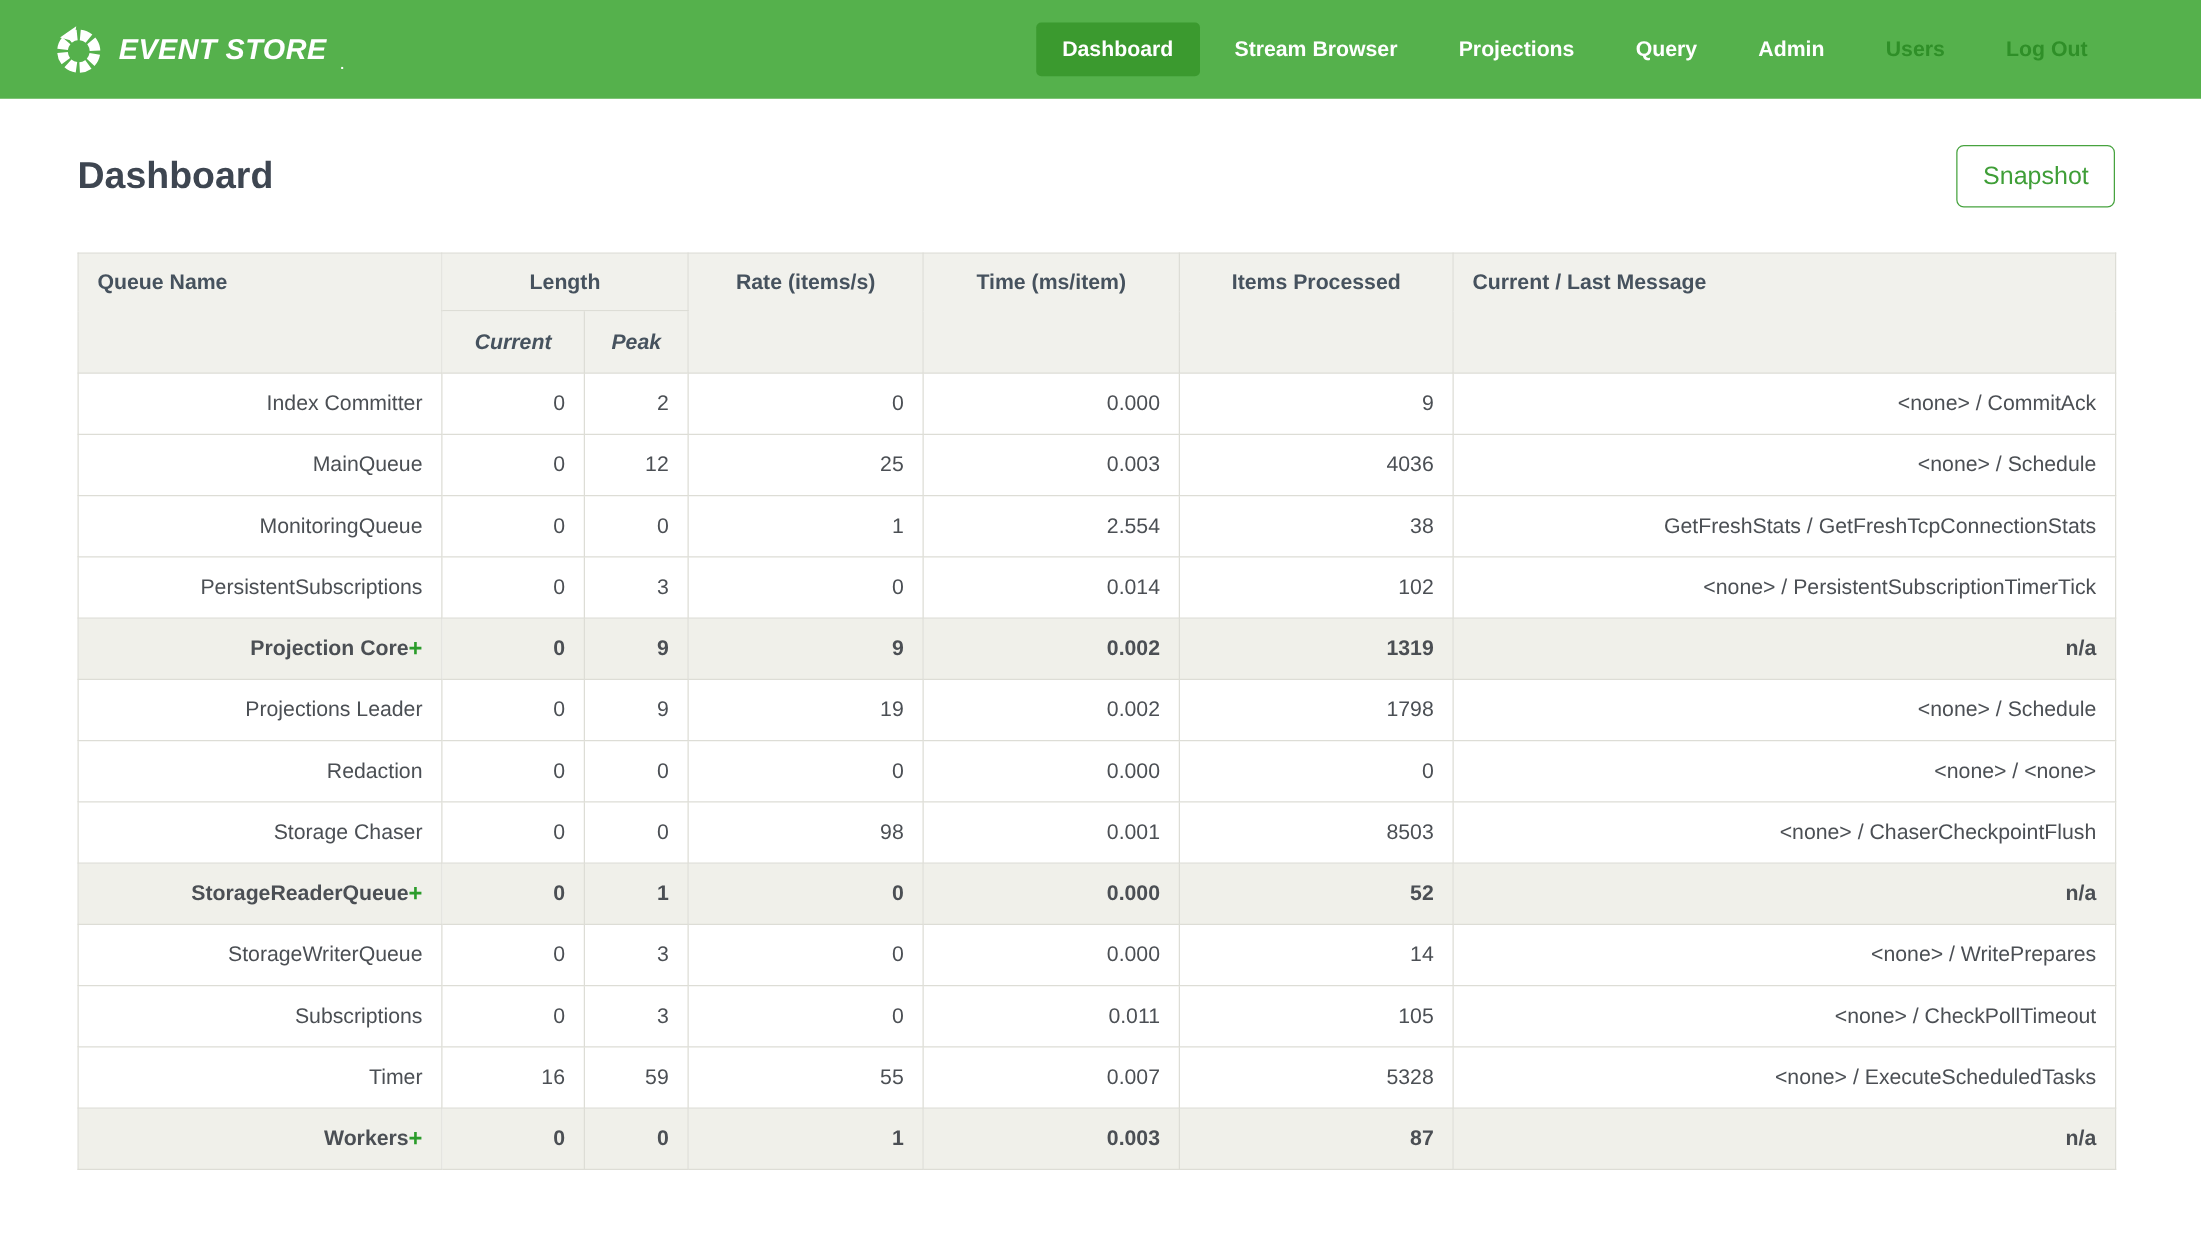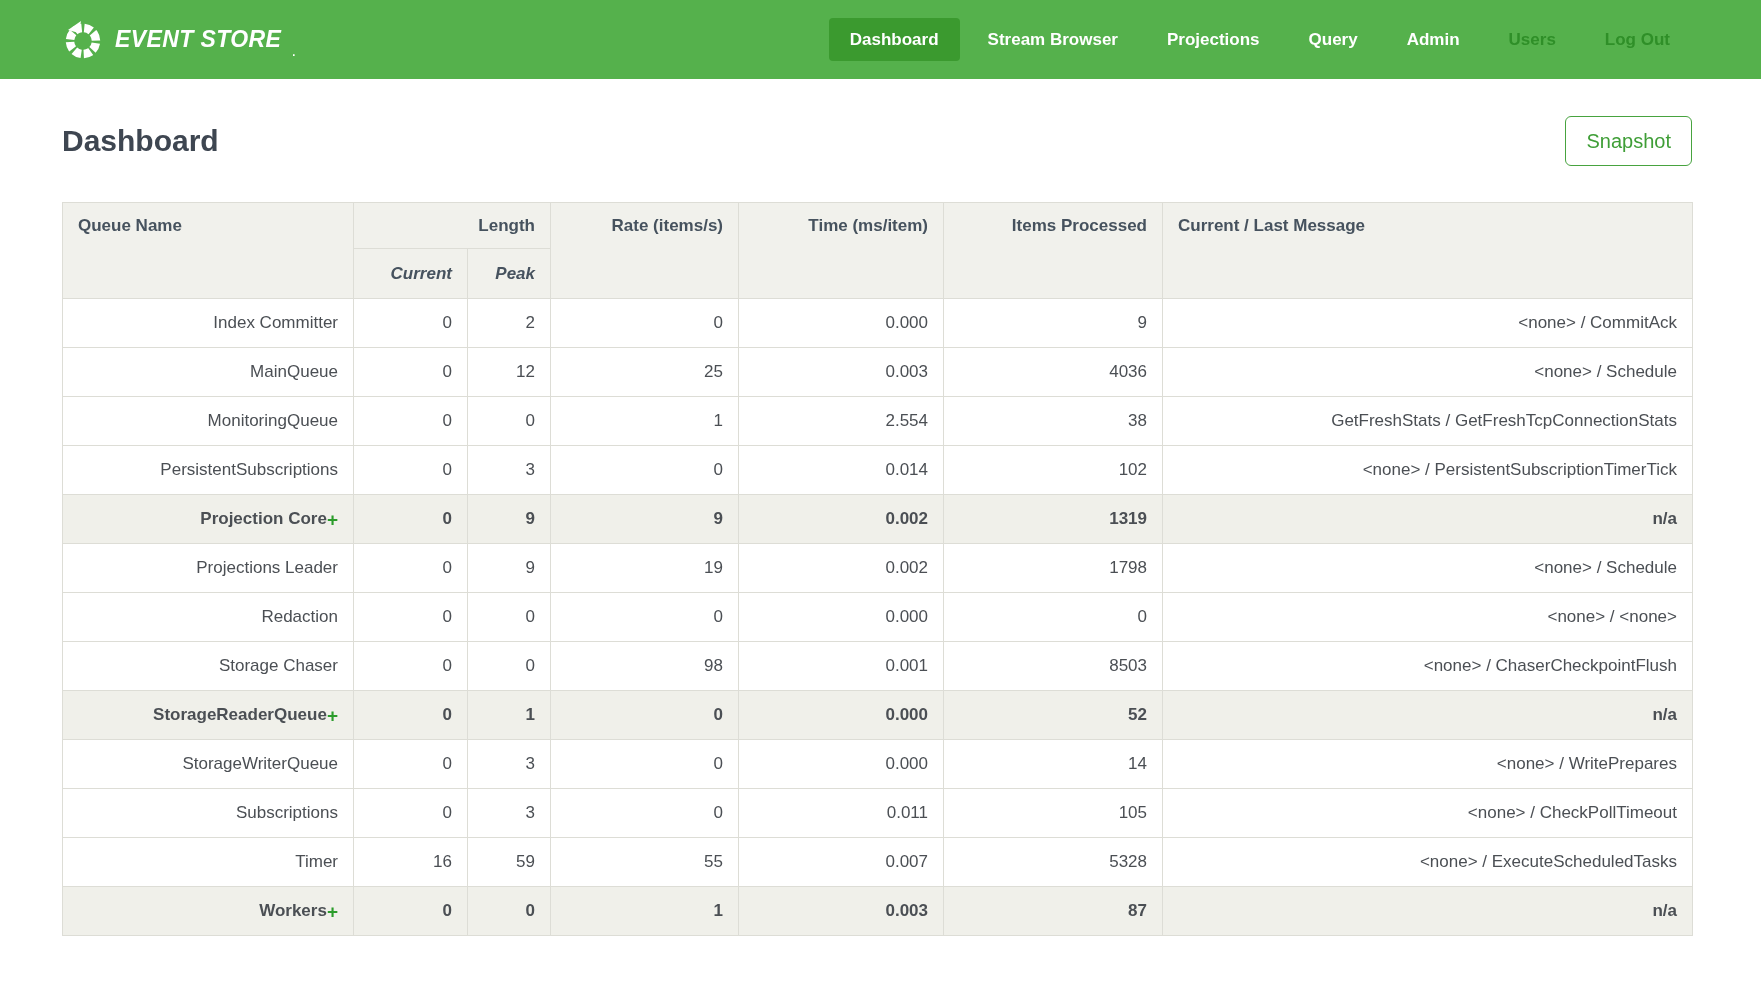--- a/index.html
+++ b/index.html
@@ -11,21 +11,21 @@
     font-family: "Liberation Sans", sans-serif;
     overflow: hidden;
   }
 
   
   .navbar {
     height: 79px;
     background: #55b14c;
     display: flex;
     align-items: center;
-    padding: 0 70px 0 62px;
+    padding: 0 70px 0 42px;
   }
   .brand { display: flex; align-items: center; gap: 11px; }
   .brand-text {
     color: #ffffff;
     font-size: 23px;
     font-weight: bold;
     font-style: italic;
     letter-spacing: 0.4px;
     white-space: nowrap;
   }
@@ -89,21 +89,21 @@
   .queues th, .queues td {
     border: 1px solid #ddddd6;
     padding: 0 15px;
     overflow: hidden;
     white-space: nowrap;
   }
   .queues thead th {
     background: #f1f1ec;
     color: #46525e;
     font-weight: bold;
-    text-align: right;
+    text-align: center;
   }
   .queues thead tr.hrow1 { height: 46px; }
   .queues thead tr.hrow2 { height: 50px; }
   .queues thead th.span2 { vertical-align: top; padding-top: 13px; }
   .queues thead th.th-name { text-align: left; }
   .queues thead th.th-msg { text-align: left; }
   .queues thead th.th-sub { font-style: italic; }
   .queues tbody td { height: 49px; background: #ffffff; }
   .queues tbody td.c-num, .queues tbody td.c-msg { text-align: right; }
   .queues tbody tr.group td { background: #f0f0ea; font-weight: bold; }

